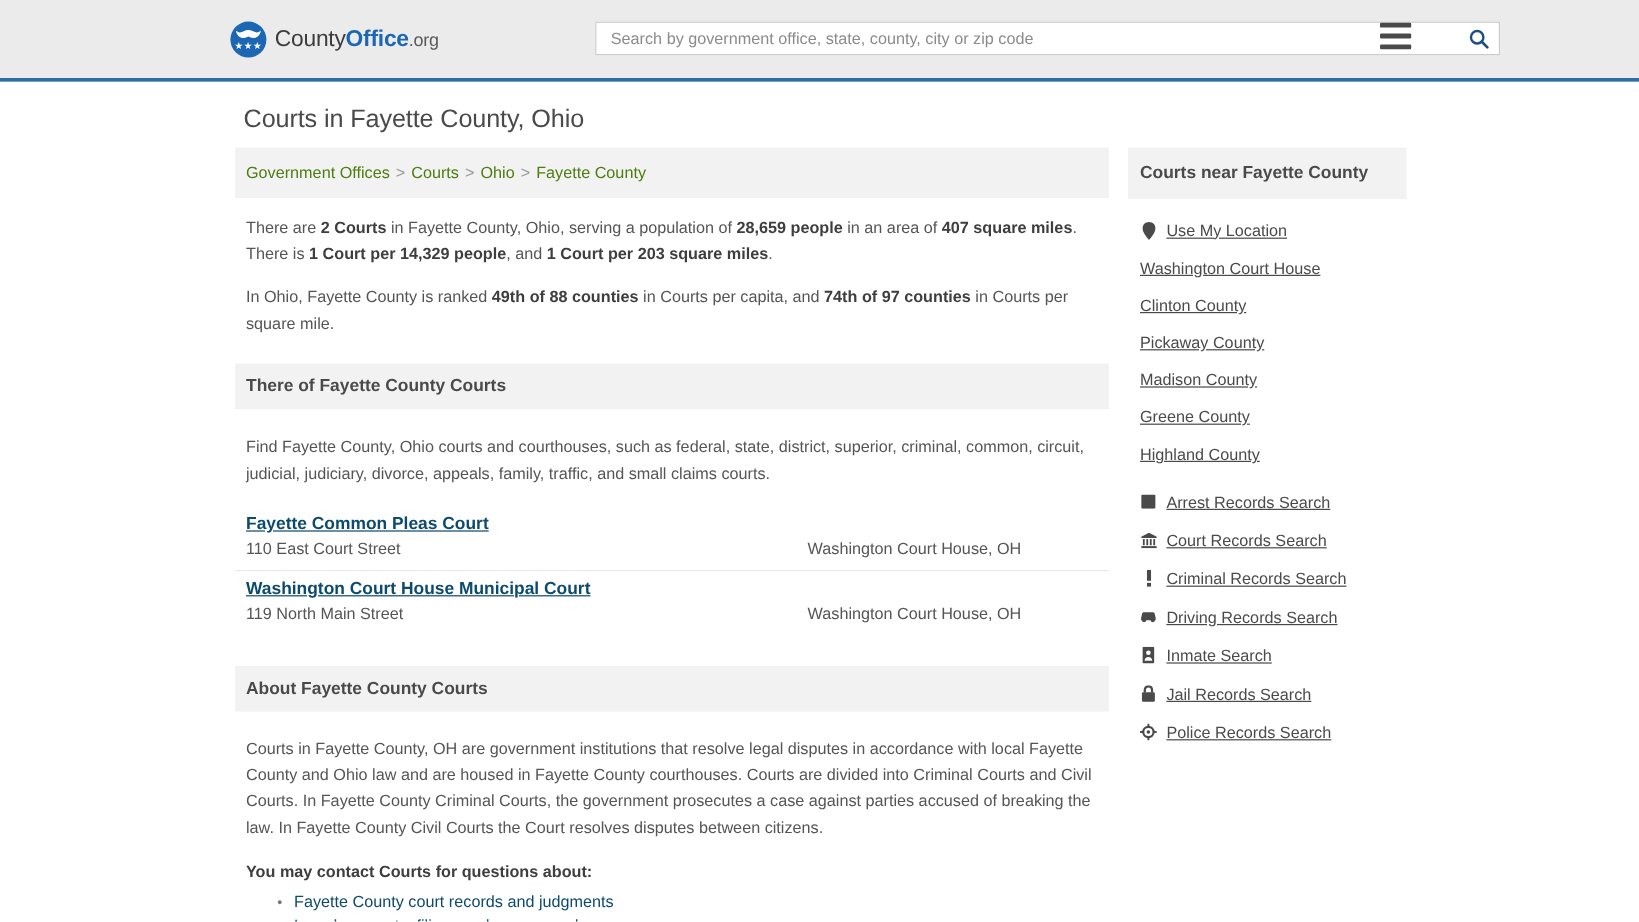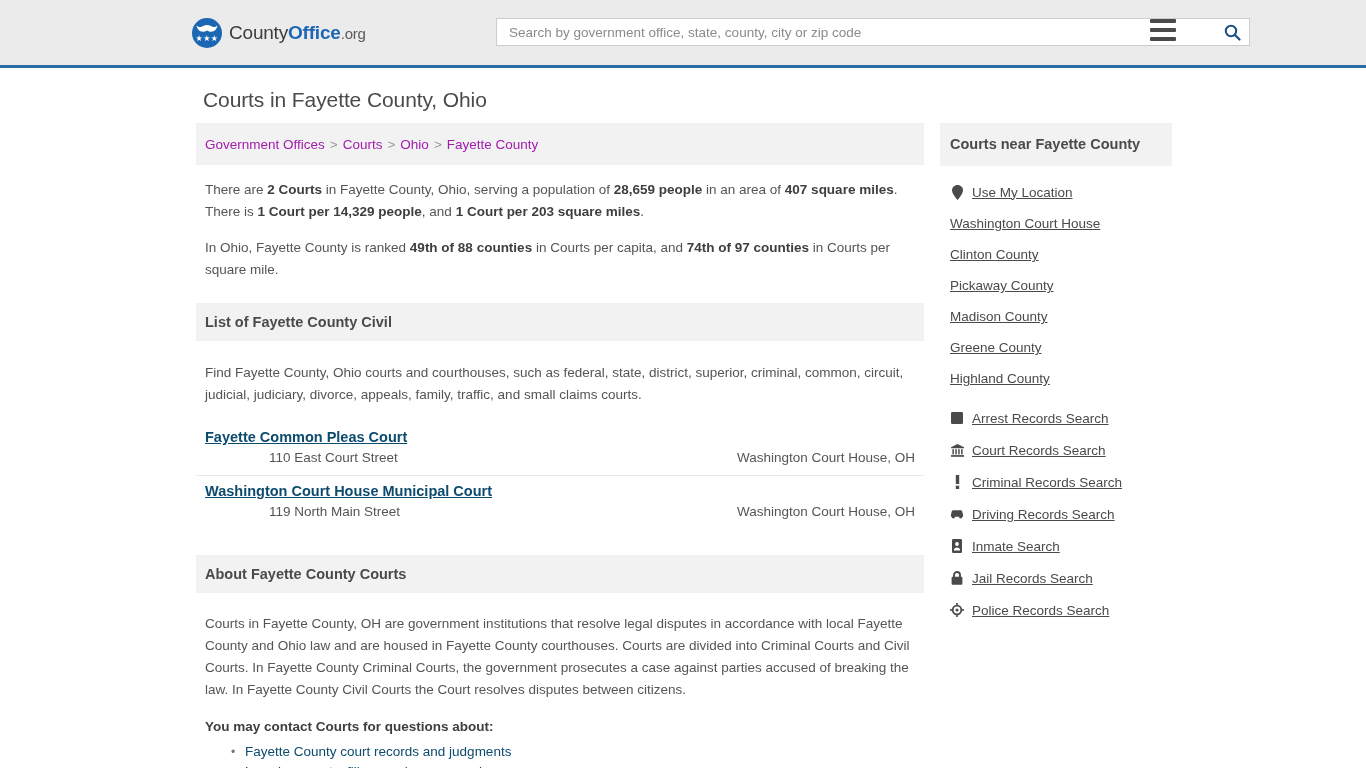--- a/index.html
+++ b/index.html
@@ -134,21 +134,21 @@
   .band-title {
     font-size: 14.5px;
     font-weight: bold;
     color: #4a4a4a;
   }
   .breadcrumb {
     font-size: 13.5px;
     color: #555;
   }
   .breadcrumb a {
-    color: #a21caf;
+    color: #4d7c0f;
     text-decoration: none;
   }
   .breadcrumb .sep {
     color: #999;
     margin: 0 5px;
   }
 
   .body-text {
     font-size: 13.5px;
     line-height: 22px;
@@ -173,21 +173,20 @@
     font-size: 14.5px;
     font-weight: bold;
     color: #0c4a6e;
     text-decoration: underline;
     display: inline-block;
     margin-bottom: 5px;
     cursor: pointer;
   }
   .court-detail {
     display: flex;
-    justify-content: flex-end;
   }
   .court-addr {
     width: 468px;
     font-size: 13.5px;
     color: #555;
   }
   .court-city {
     font-size: 13.5px;
     color: #555;
   }
@@ -298,21 +297,21 @@
 
       <div class="band breadcrumb-band">
         <span class="breadcrumb"><a>Government Offices</a><span class="sep">&gt;</span><a>Courts</a><span class="sep">&gt;</span><a>Ohio</a><span class="sep">&gt;</span><a>Fayette County</a></span>
       </div>
 
       <p class="body-text stats-p1"><span>There are </span><b>2 Courts</b><span> in Fayette County, Ohio, serving a population of </span><b>28,659 people</b><span> in an area of </span><b>407 square miles</b><span>. There is </span><b>1 Court per 14,329 people</b><span>, and </span><b>1 Court per 203 square miles</b><span>.</span></p>
 
       <p class="body-text stats-p2"><span>In Ohio, Fayette County is ranked </span><b>49th of 88 counties</b><span> in Courts per capita, and </span><b>74th of 97 counties</b><span> in Courts per square mile.</span></p>
 
       <div class="band" style="margin-top:22px;">
-        <span class="band-title">List of Fayette County Civil</span>
+        <span class="band-title">There of Fayette County Courts</span>
       </div>
 
       <p class="body-text intro-text">Find Fayette County, Ohio courts and courthouses, such as federal, state, district, superior, criminal, common, circuit, judicial, judiciary, divorce, appeals, family, traffic, and small claims courts.</p>
 
       <div class="court-list">
         <div class="court-row">
           <span class="court-name">Fayette Common Pleas Court</span>
           <div class="court-detail">
             <span class="court-addr">110 East Court Street</span>
             <span class="court-city">Washington Court House, OH</span>

